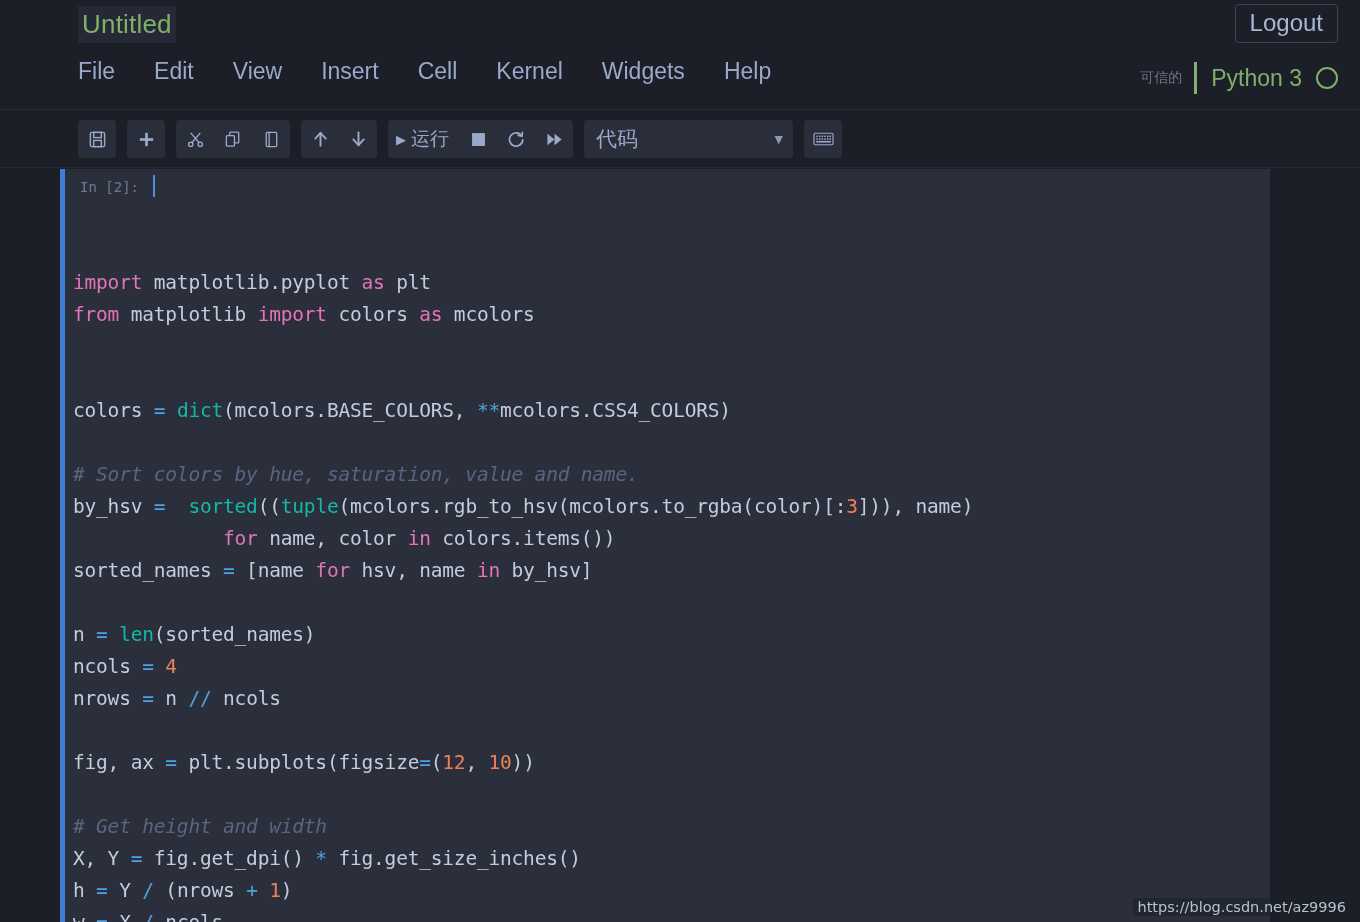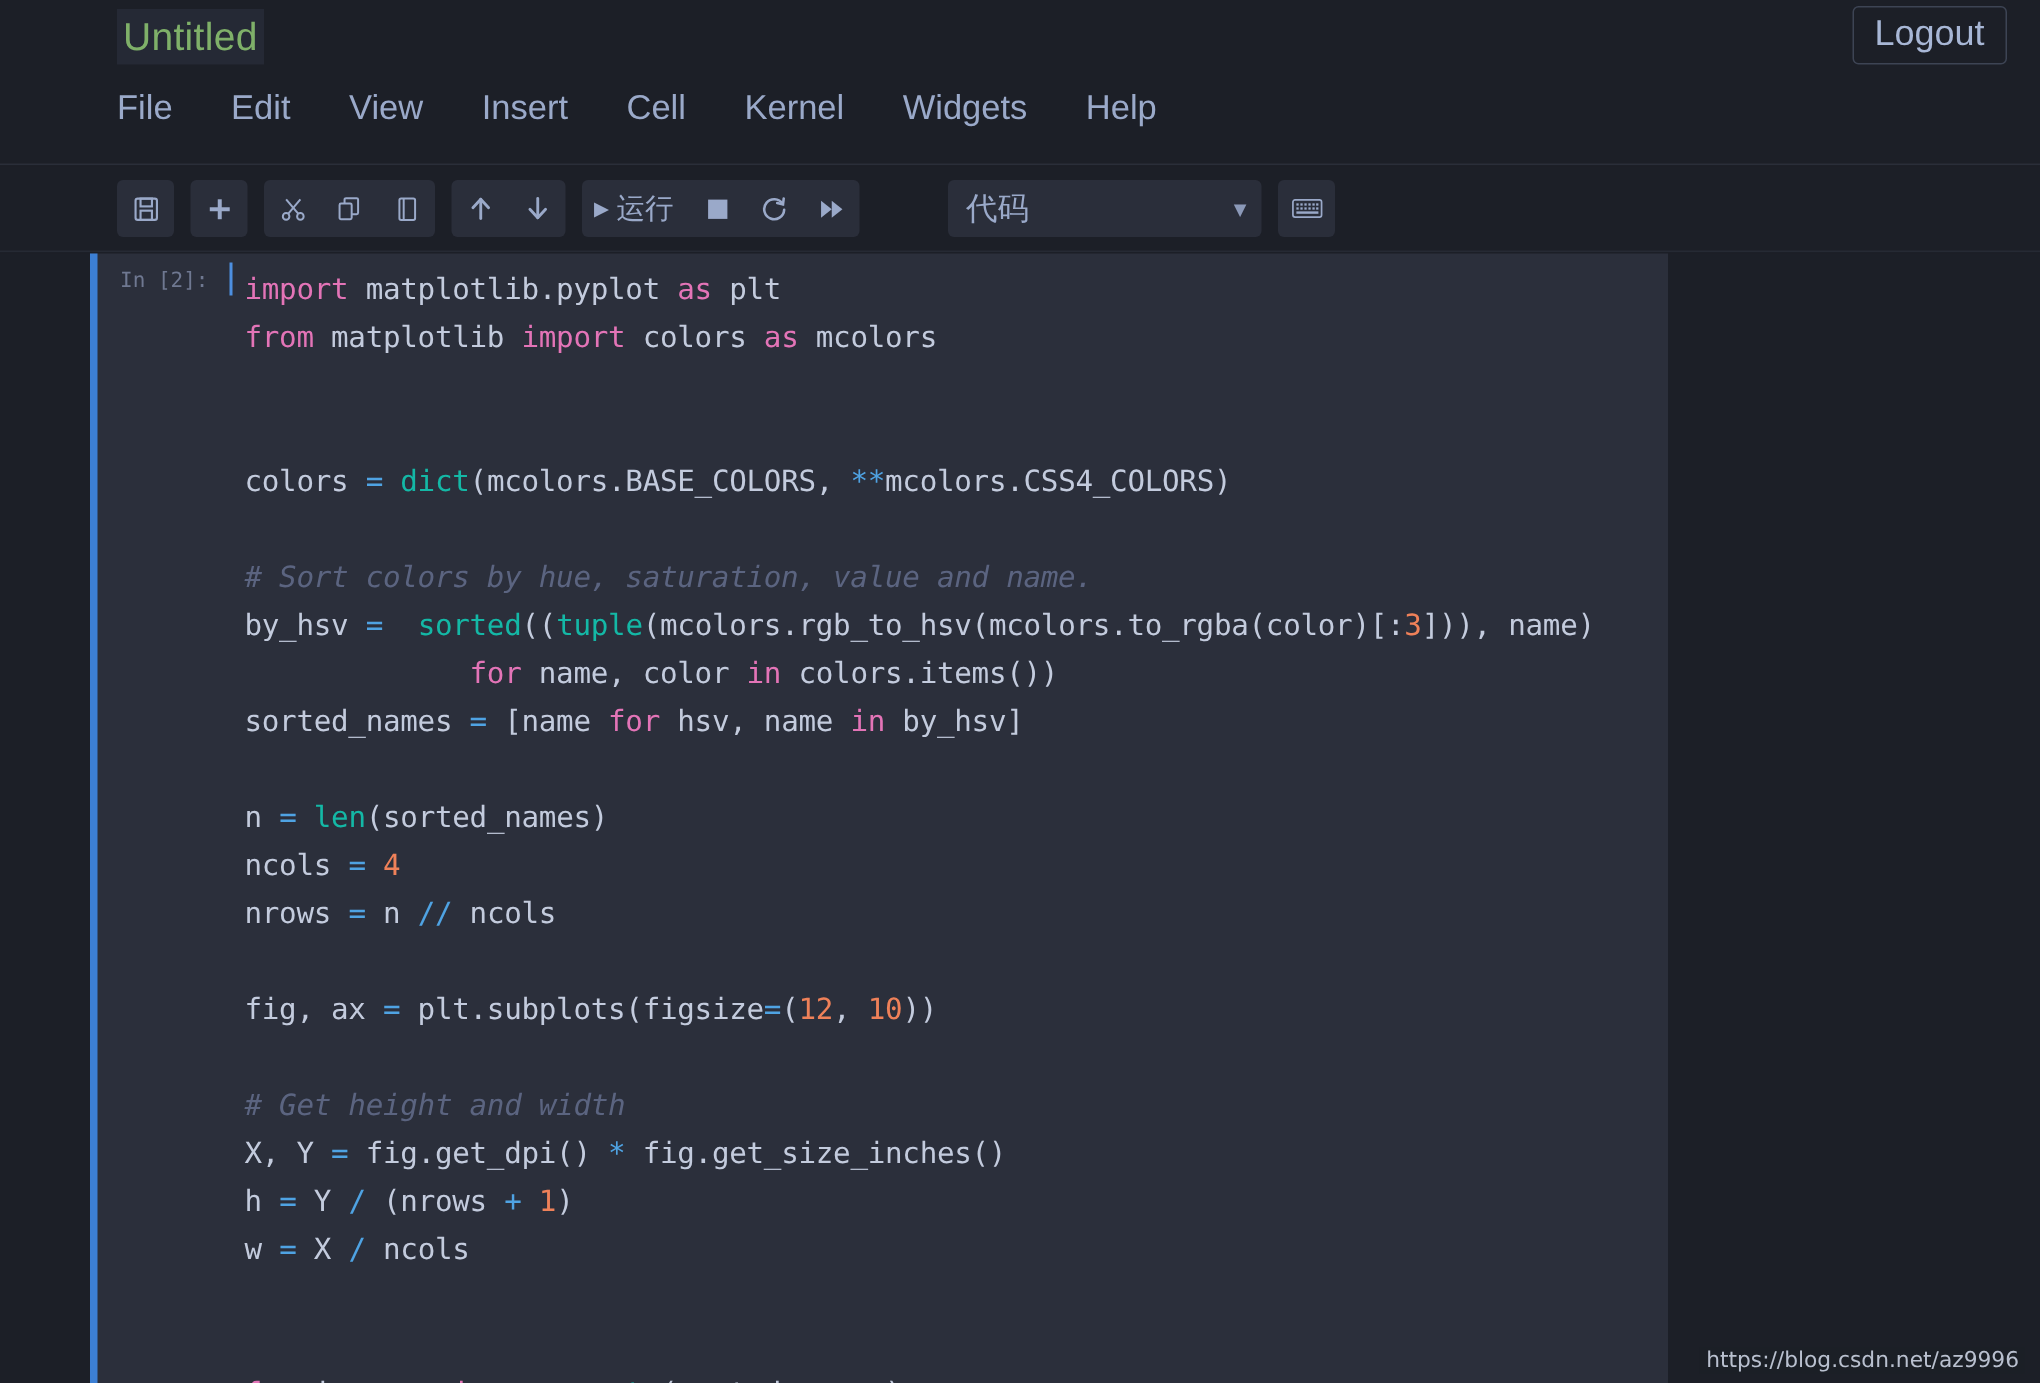--- a/index.html
+++ b/index.html
@@ -157,45 +157,45 @@
     justify-content: space-between;
     width: 209px;
     height: 38px;
     background: #2a2e3a;
     border-radius: 4px;
     margin-right: 11px;
     padding: 0 10px 0 12px;
     color: #9aa9c9;
     font-size: 21px;
     font-family: "DejaVu Sans", sans-serif;
-    margin-left: 48px;
   }
   .cell-type-select .caret {
     font-size: 11px;
     color: #8b99b8;
   }
 
   
   .notebook {
     position: absolute;
     left: 0; top: 169px;
     width: 100%;
     bottom: 0;
     background: #1c1f27;
   }
 
   .cell {
     position: absolute;
     left: 60px;
     top: 0;
-    width: 1052px;
+    width: 1210px;
     height: 753px;
     background: #2b2f3b;
     border-left: 5px solid #3c7fd4;
     display: flex;
+    flex-direction: column;
   }
 
   .prompt {
     width: 90px;
     flex: 0 0 90px;
     padding-top: 10px;
     text-align: left;
     padding-left: 15px;
     color: #6f7891;
     font-family: "DejaVu Sans Mono", monospace;
@@ -257,20 +257,26 @@
       <span class="menu-item">File</span>
       <span class="menu-item">Edit</span>
       <span class="menu-item">View</span>
       <span class="menu-item">Insert</span>
       <span class="menu-item">Cell</span>
       <span class="menu-item">Kernel</span>
       <span class="menu-item">Widgets</span>
       <span class="menu-item">Help</span>
     </div>
 
+    <div class="kernel-area">
+      <span class="trust-label">可信的</span>
+      <span class="kernel-divider"></span>
+      <span class="kernel-name">Python 3</span>
+      <span class="kernel-circle"></span>
+    </div>
   </div>
 
   <div class="toolbar">
 
     <div class="tb-group">
       <span class="tb-btn">
         <span>
           <svg width="19" height="19" viewBox="0 0 20 20" fill="none" stroke="#9aa9c9" stroke-width="1.5">
             <rect x="2.5" y="2.5" width="15" height="15" rx="1.5"></rect>
             <rect x="6" y="2.5" width="8" height="5.5"></rect>

